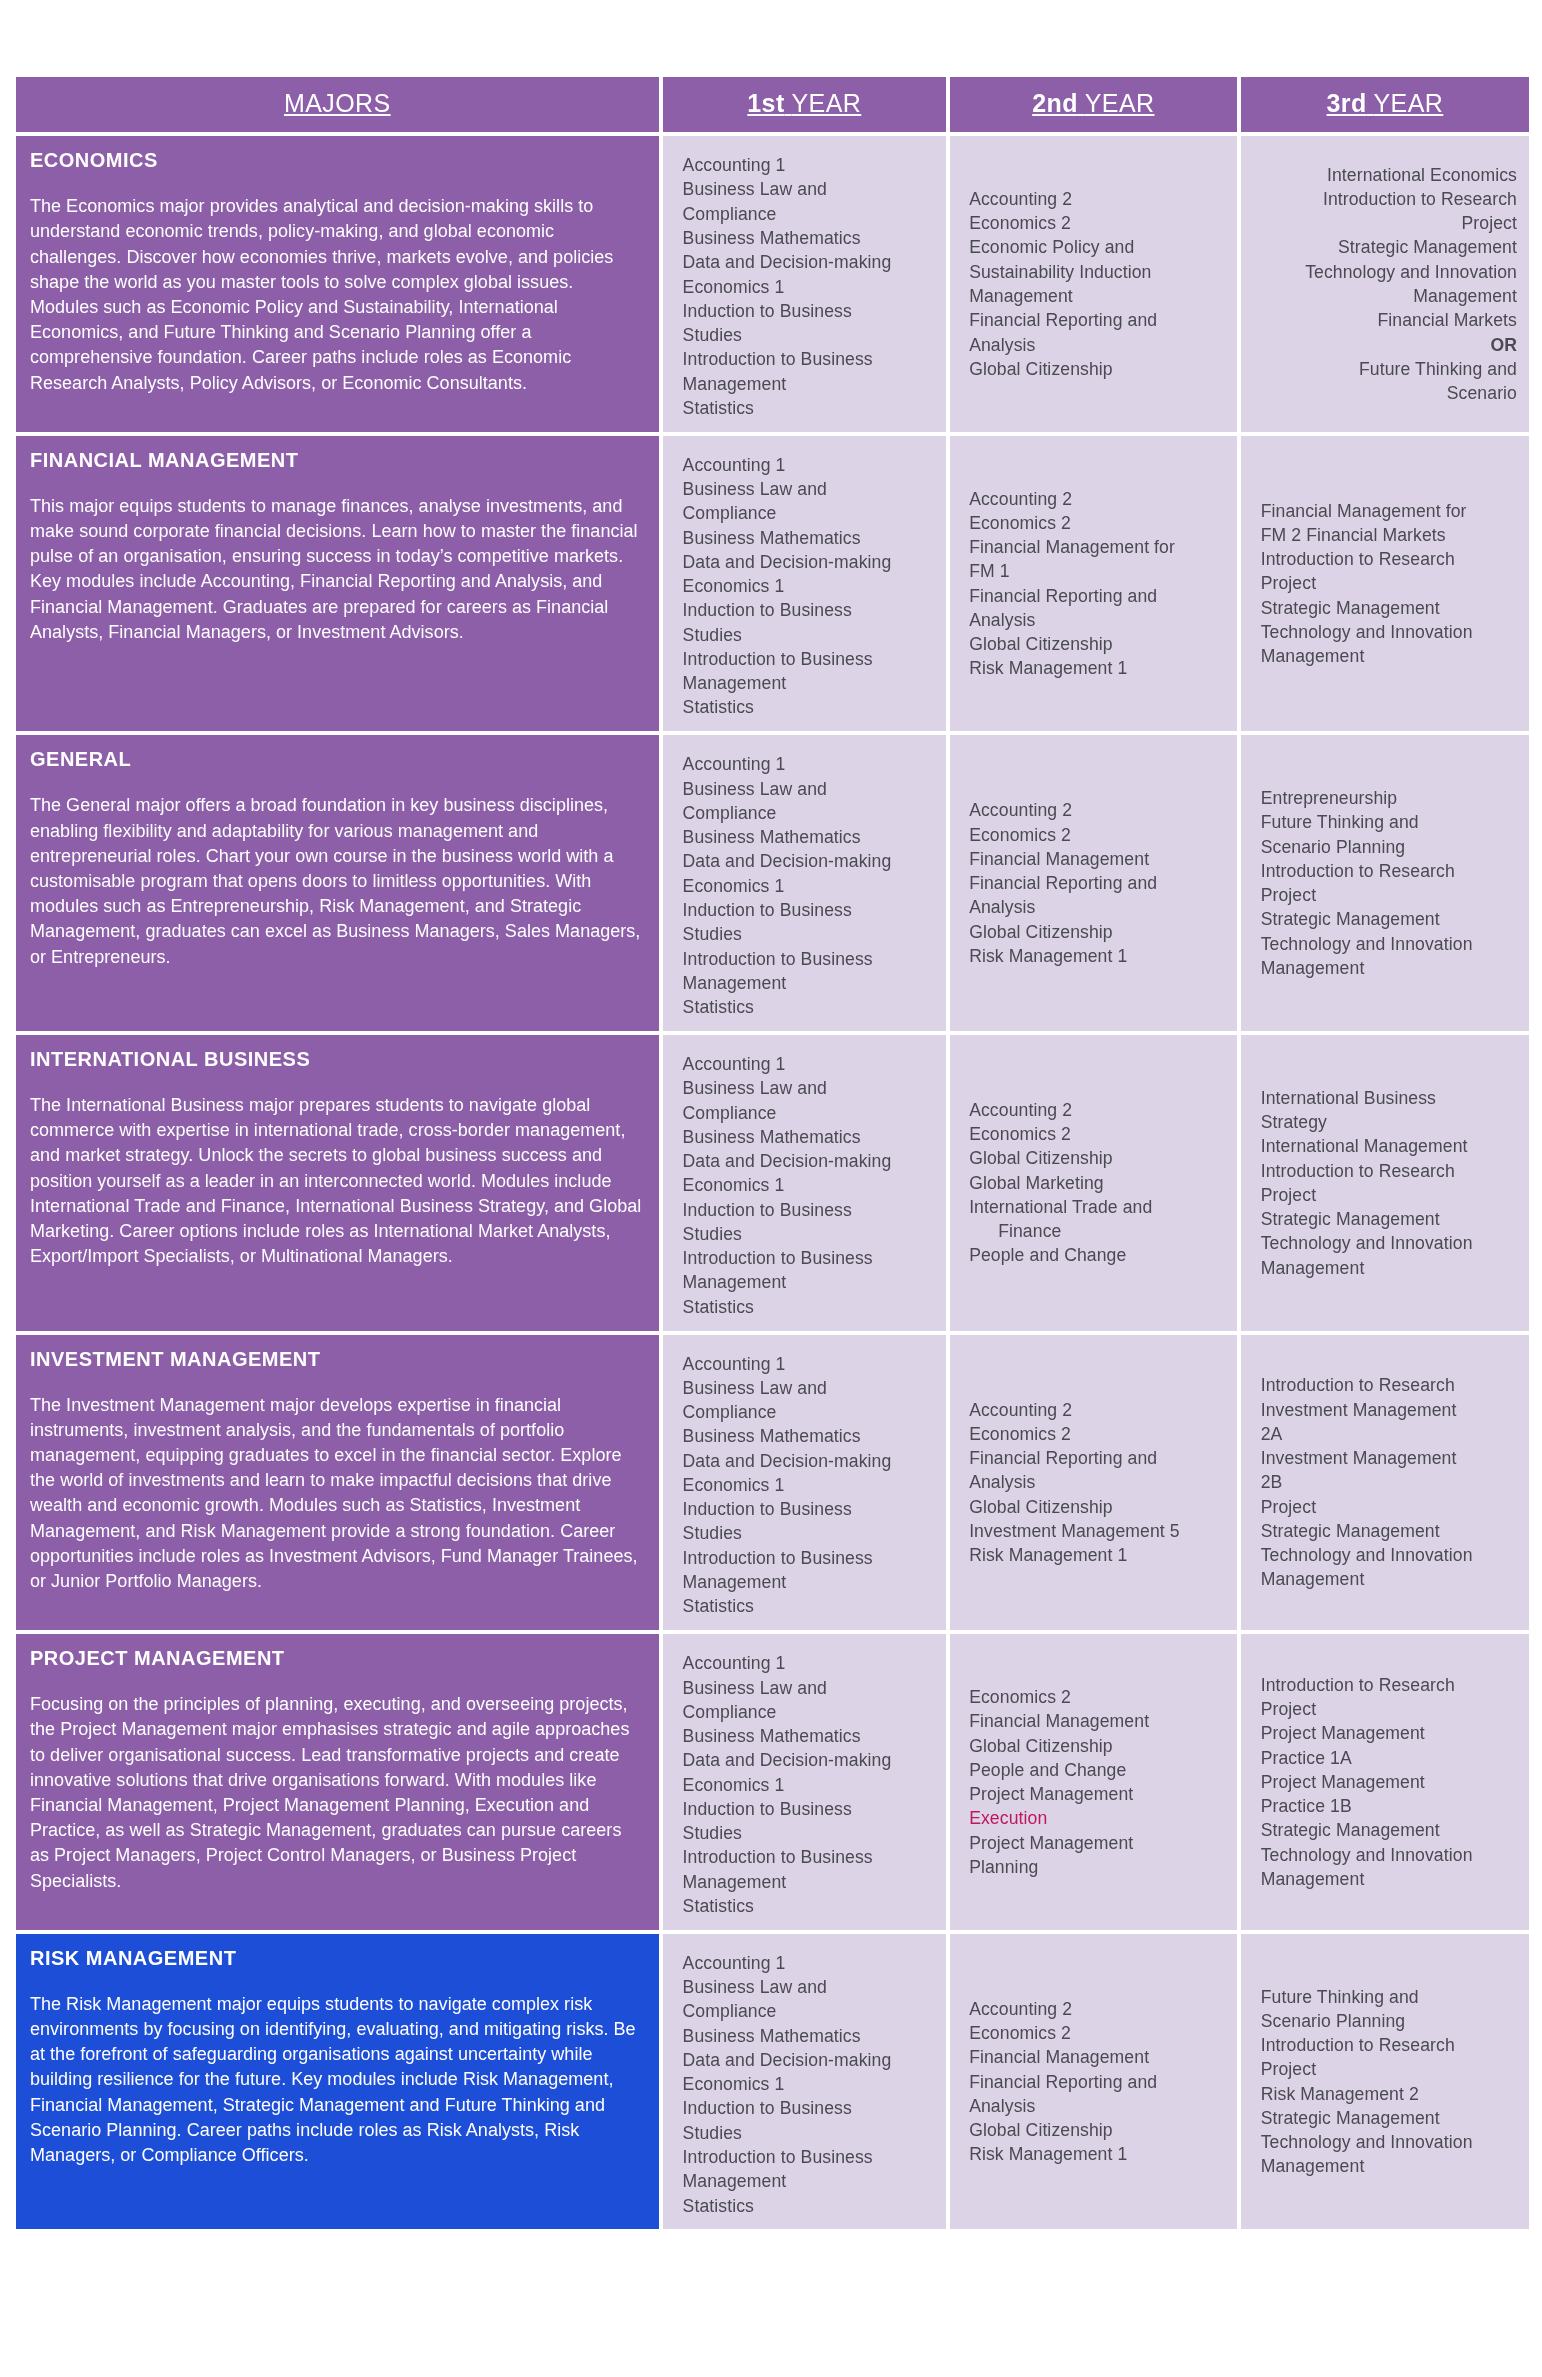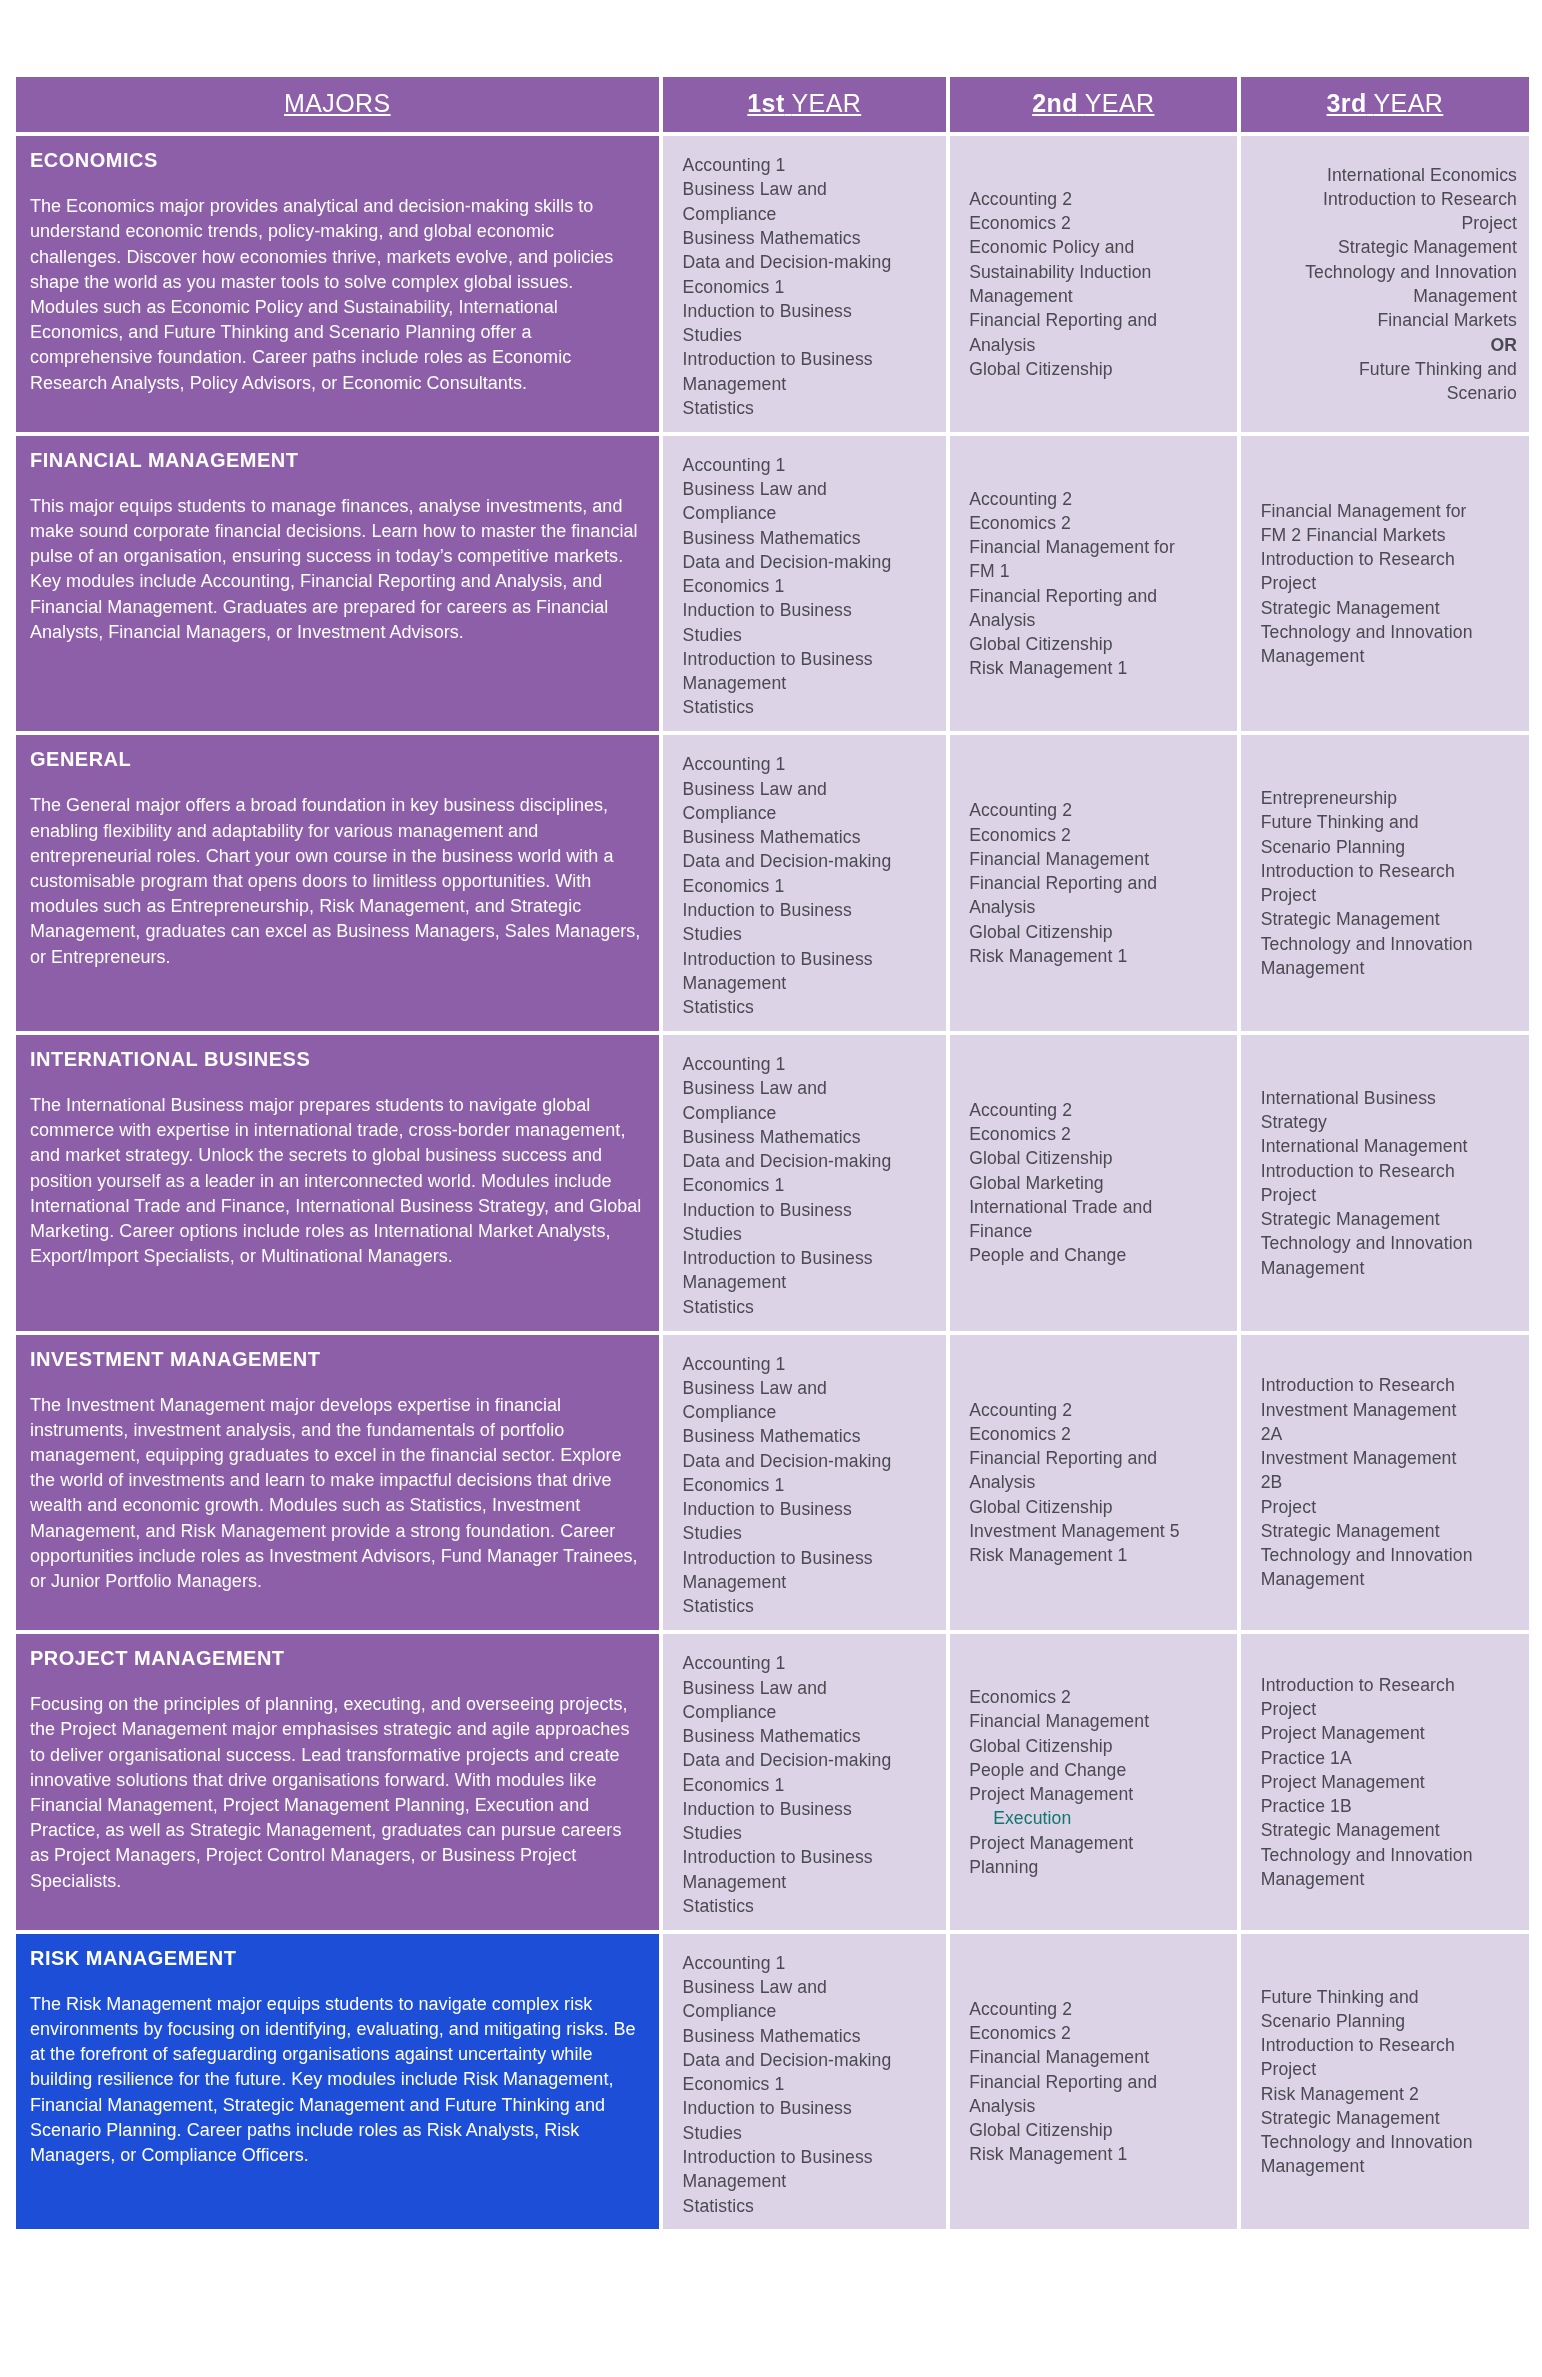--- a/index.html
+++ b/index.html
@@ -291,21 +291,21 @@
               <li style="color: rgb(74, 74, 82);">Statistics</li>
             </ul>
           </td>
           <td class="year-cell" style="background-color: rgb(221, 211, 230);">
             <ul class="mod-list">
               <li style="color: rgb(74, 74, 82);">Accounting 2</li>
               <li style="color: rgb(74, 74, 82);">Economics 2</li>
               <li style="color: rgb(74, 74, 82);">Global Citizenship</li>
               <li style="color: rgb(74, 74, 82);">Global Marketing</li>
               <li style="color: rgb(74, 74, 82);">International Trade and</li>
-              <li style="color: rgb(74, 74, 82);">Finance</li>
+              <li style="color: rgb(74, 74, 82); margin-left: 29px;">Finance</li>
               <li style="color: rgb(74, 74, 82);">People and Change</li>
             </ul>
           </td>
           <td class="year-cell" style="background-color: rgb(221, 211, 230);">
             <ul class="mod-list">
               <li style="color: rgb(74, 74, 82);">International Business</li>
               <li style="color: rgb(74, 74, 82);">Strategy</li>
               <li style="color: rgb(74, 74, 82);">International Management</li>
               <li style="color: rgb(74, 74, 82);">Introduction to Research</li>
               <li style="color: rgb(74, 74, 82);">Project</li>
@@ -380,21 +380,21 @@
               <li style="color: rgb(74, 74, 82);">Statistics</li>
             </ul>
           </td>
           <td class="year-cell" style="background-color: rgb(221, 211, 230);">
             <ul class="mod-list">
               <li style="color: rgb(74, 74, 82);">Economics 2</li>
               <li style="color: rgb(74, 74, 82);">Financial Management</li>
               <li style="color: rgb(74, 74, 82);">Global Citizenship</li>
               <li style="color: rgb(74, 74, 82);">People and Change</li>
               <li style="color: rgb(74, 74, 82);">Project Management</li>
-              <li style="color: #0f766e; margin-left: 24px;">Execution</li>
+              <li style="color: #be185d;">Execution</li>
               <li style="color: rgb(74, 74, 82);">Project Management</li>
               <li style="color: rgb(74, 74, 82);">Planning</li>
             </ul>
           </td>
           <td class="year-cell" style="background-color: rgb(221, 211, 230);">
             <ul class="mod-list">
               <li style="color: rgb(74, 74, 82);">Introduction to Research</li>
               <li style="color: rgb(74, 74, 82);">Project</li>
               <li style="color: rgb(74, 74, 82);">Project Management</li>
               <li style="color: rgb(74, 74, 82);">Practice 1A</li>

